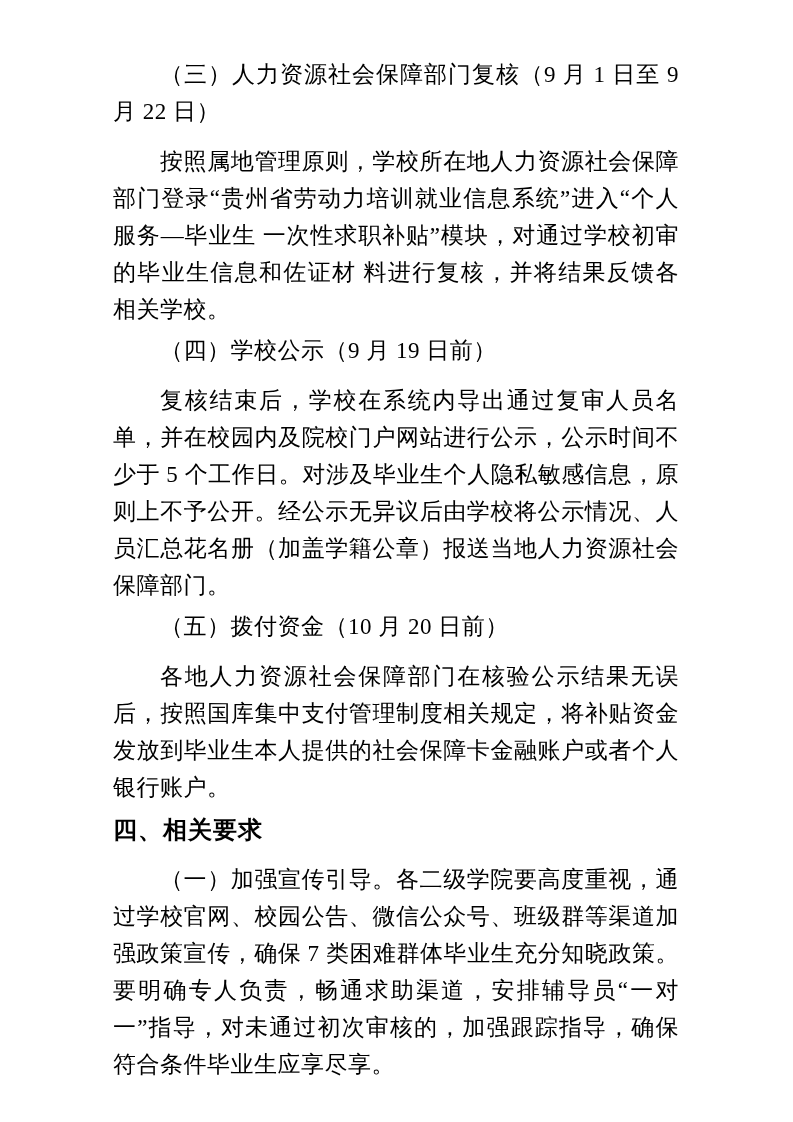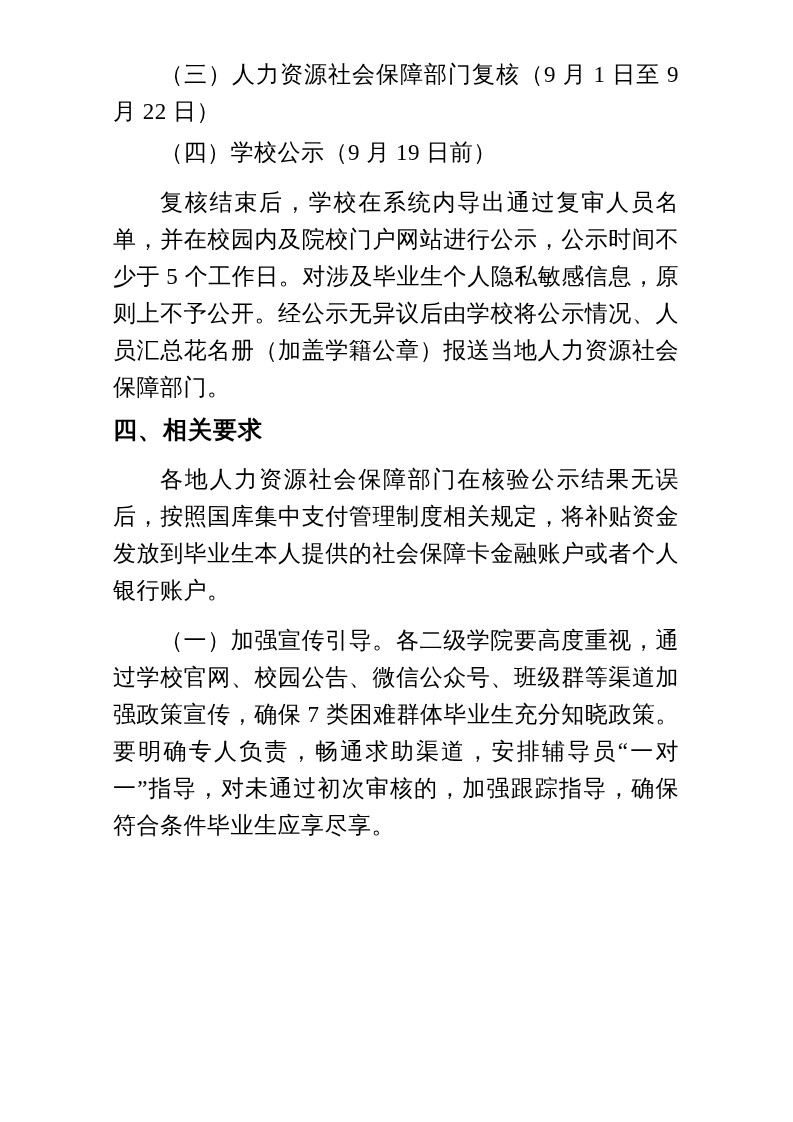--- a/index.html
+++ b/index.html
@@ -46,24 +46,26 @@
     font-size: 24px;
     letter-spacing: 1px;
   }
 </style>
 </head>
 <body>
 
 <div class="page">
   <p class="block heading">（三）人力资源社会保障部门复核（9 月 1 日至 9 月 22 日）</p>
 
+  <p class="block para">按照属地管理原则，学校所在地人力资源社会保障部门登录“贵州省劳动力培训就业信息系统”进入“个人服务—毕业生 一次性求职补贴”模块，对通过学校初审的毕业生信息和佐证材 料进行复核，并将结果反馈各相关学校。</p>
 
   <p class="block heading">（四）学校公示（9 月 19 日前）</p>
 
   <p class="block para">复核结束后，学校在系统内导出通过复审人员名单，并在校园内及院校门户网站进行公示，公示时间不少于 5 个工作日。对涉及毕业生个人隐私敏感信息，原则上不予公开。经公示无异议后由学校将公示情况、人员汇总花名册（加盖学籍公章）报送当地人力资源社会保障部门。</p>
 
+  <p class="block heading">（五）拨付资金（10 月 20 日前）</p>
+
+  <p class="block para">各地人力资源社会保障部门在核验公示结果无误后，按照国库集中支付管理制度相关规定，将补贴资金发放到毕业生本人提供的社会保障卡金融账户或者个人银行账户。</p>
 
   <p class="block section-title">四、相关要求</p>
-
-  <p class="block para">各地人力资源社会保障部门在核验公示结果无误后，按照国库集中支付管理制度相关规定，将补贴资金发放到毕业生本人提供的社会保障卡金融账户或者个人银行账户。</p>
 
   <p class="block para">（一）加强宣传引导。各二级学院要高度重视，通过学校官网、校园公告、微信公众号、班级群等渠道加强政策宣传，确保 7 类困难群体毕业生充分知晓政策。要明确专人负责，畅通求助渠道，安排辅导员“一对一”指导，对未通过初次审核的，加强跟踪指导，确保符合条件毕业生应享尽享。</p>
 </div>
 
 </body></html>

